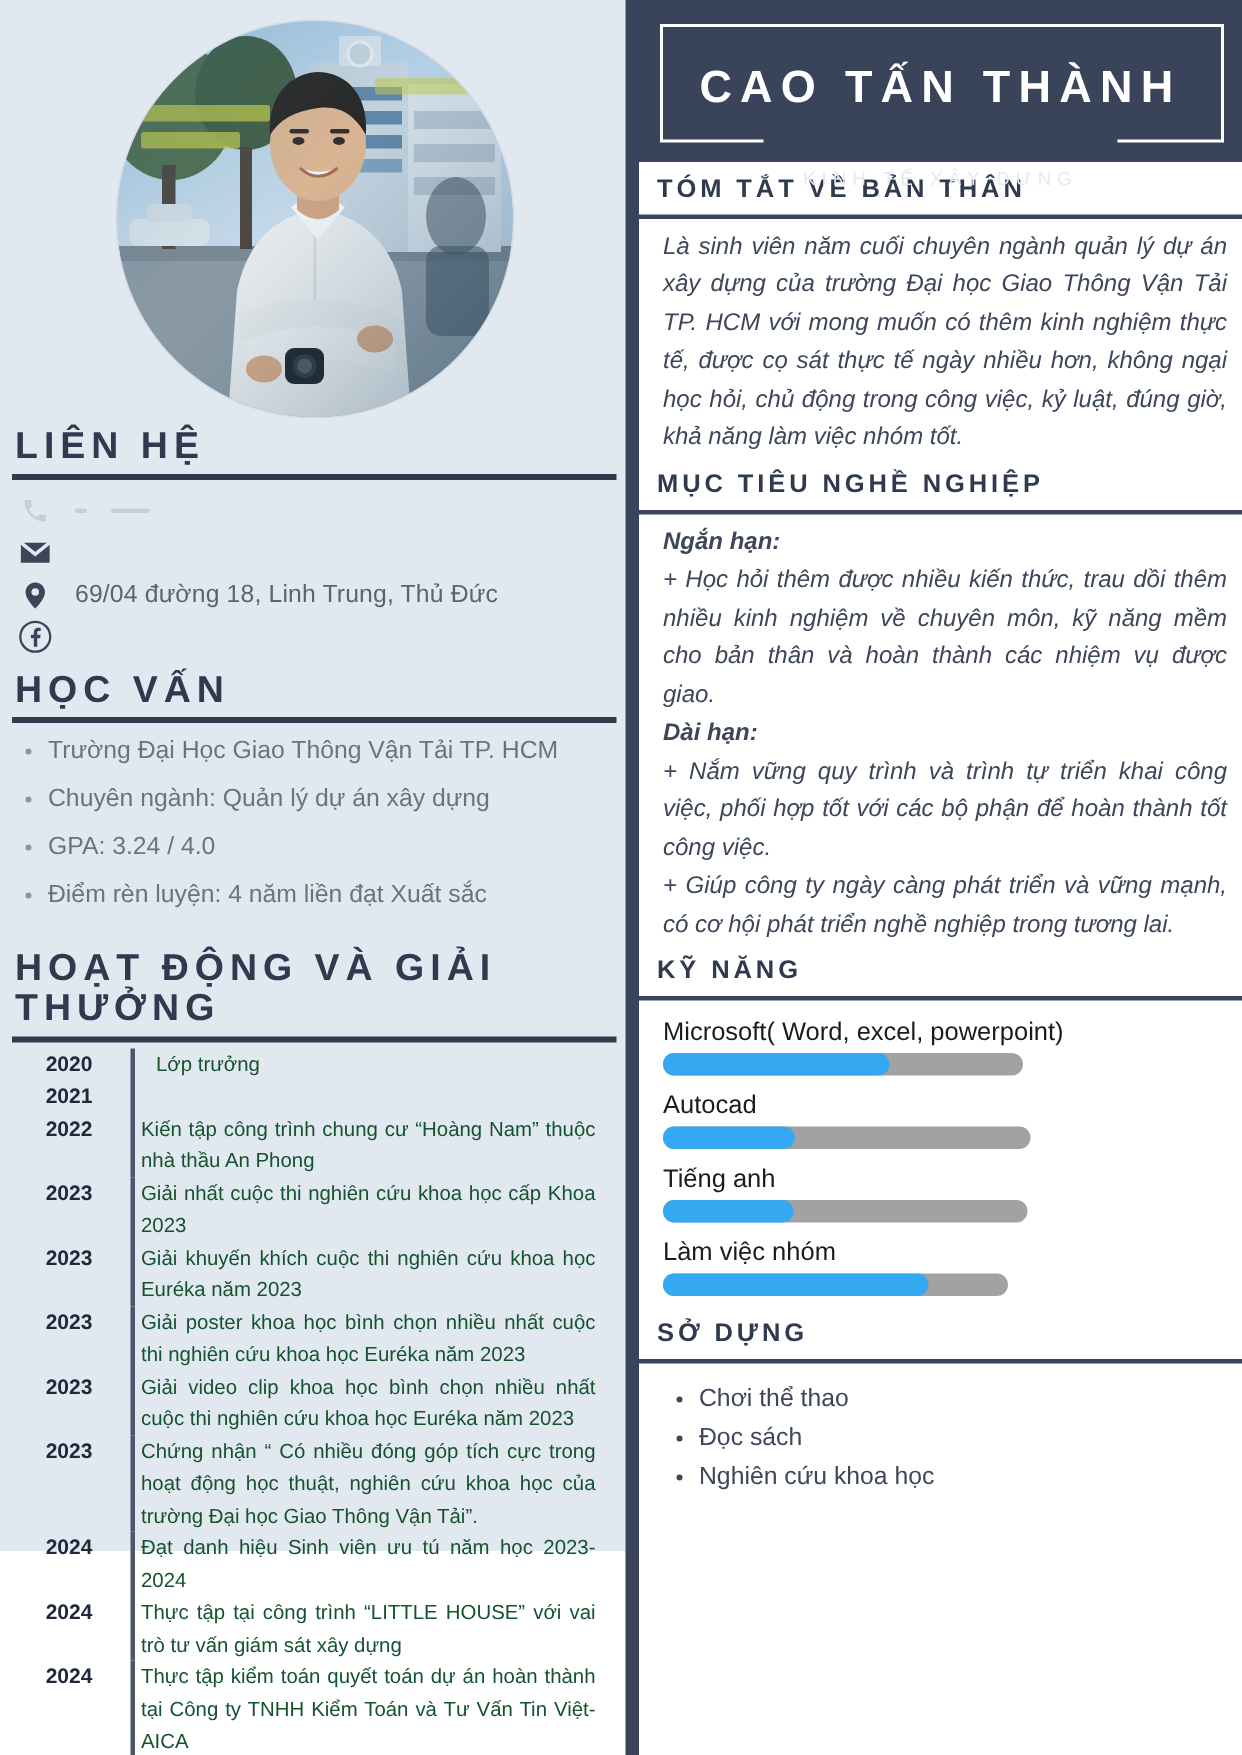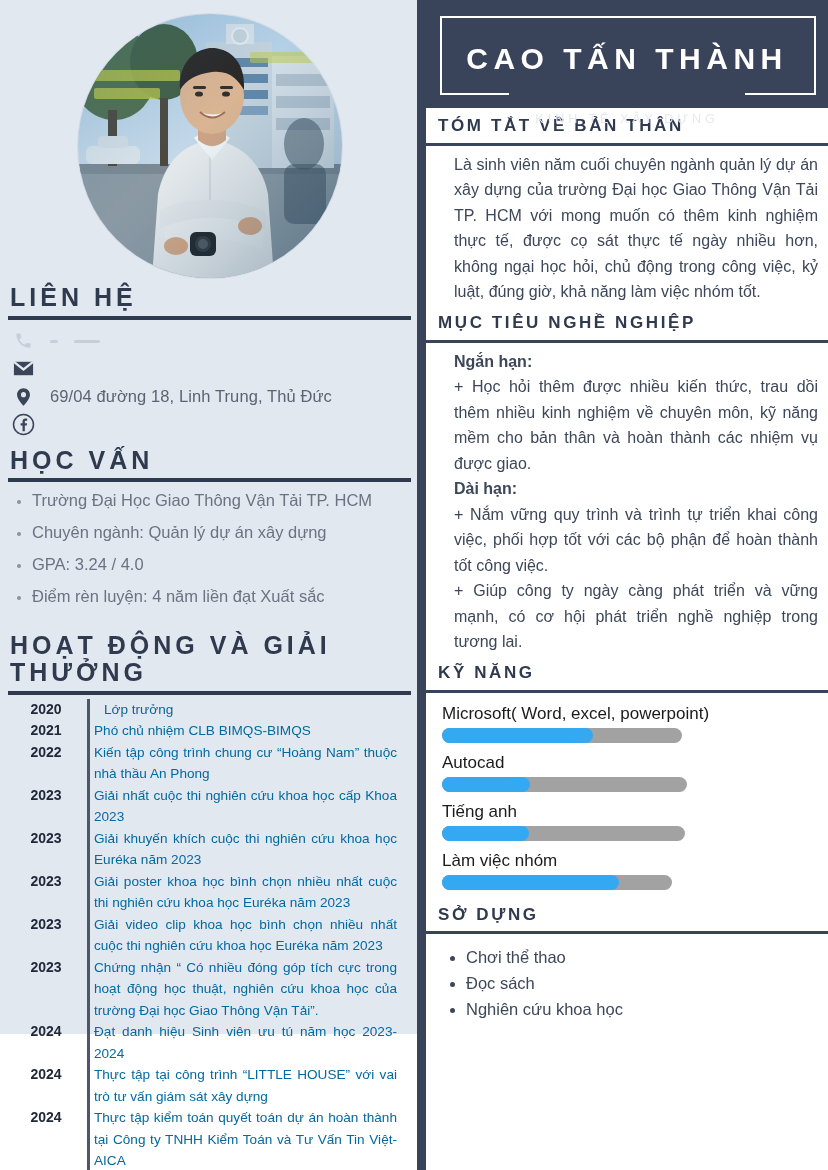--- a/index.html
+++ b/index.html
@@ -51,21 +51,21 @@
   .act-year {
     flex:0 0 76px; text-align:center;
     font-size:14px; font-weight:700; color:#20293a;
     line-height:21.5px; white-space:nowrap;
   }
   .act-sep { flex:0 0 10px; align-self:stretch; position:relative; }
   .act-sep::before {
     content:""; position:absolute; left:3px; top:0; bottom:0; width:3px; background:#4c576b;
   }
   .act-desc {
-    flex:1; font-size:13.6px; color:#0369a1;
+    flex:1; font-size:13.6px; color:#14532d;
     line-height:21.5px; text-align:justify; padding-right:14px;
   }
   .act-desc.indent { text-indent:10px; }
 
   
   .right {
     width:411px; height:1170px; background:#ffffff; position:relative;
     flex:0 0 411px;
     border-left:9px solid #39445a;
   }
@@ -97,21 +97,21 @@
     position:relative;
     border-left:3px solid #39445a;
     margin-left:-3px;
   }
   .rsec-title {
     font-size:17px; font-weight:700; letter-spacing:2.6px;
     color:#2f3a4f; padding:9px 0 8px 12px; line-height:1.05;
   }
   .rrule { height:3px; background:#39445a; margin-left:0; }
 
-  .rbody { padding:6px 10px 0 28px; }
+  .rbody { padding:6px 10px 0 16px;font-style:italic; }
   .ptext {
     font-size:16px; color:#3d4759; line-height:25.5px;
     text-align:justify; text-justify:inter-word;
   }
 
   .skills { padding:8px 10px 0 16px; }
   .skill { margin-bottom:7px; }
   .skill-name { font-size:17px; color:#1b1b1b; line-height:25px; margin-bottom:2px; }
   .track { height:15px; background:#a2a2a2; border-radius:8px; position:relative; }
   .fill { height:15px; background:#34a9f2; border-radius:8px; position:absolute; left:0; top:0; }
@@ -267,21 +267,20 @@
 
     <div class="act-table">
       <div class="act-row">
         <div class="act-year">2020</div>
         <div class="act-sep"></div>
         <div class="act-desc indent">Lớp trưởng</div>
       </div>
       <div class="act-row">
         <div class="act-year">2021</div>
         <div class="act-sep"></div>
-        <div class="act-desc">Phó chủ nhiệm CLB BIMQS-BIMQS</div>
       </div>
       <div class="act-row">
         <div class="act-year">2022</div>
         <div class="act-sep"></div>
         <div class="act-desc">Kiến tập công trình chung cư “Hoàng Nam” thuộc nhà thầu An Phong</div>
       </div>
       <div class="act-row">
         <div class="act-year">2023</div>
         <div class="act-sep"></div>
         <div class="act-desc">Giải nhất cuộc thi nghiên cứu khoa học cấp Khoa 2023</div>

